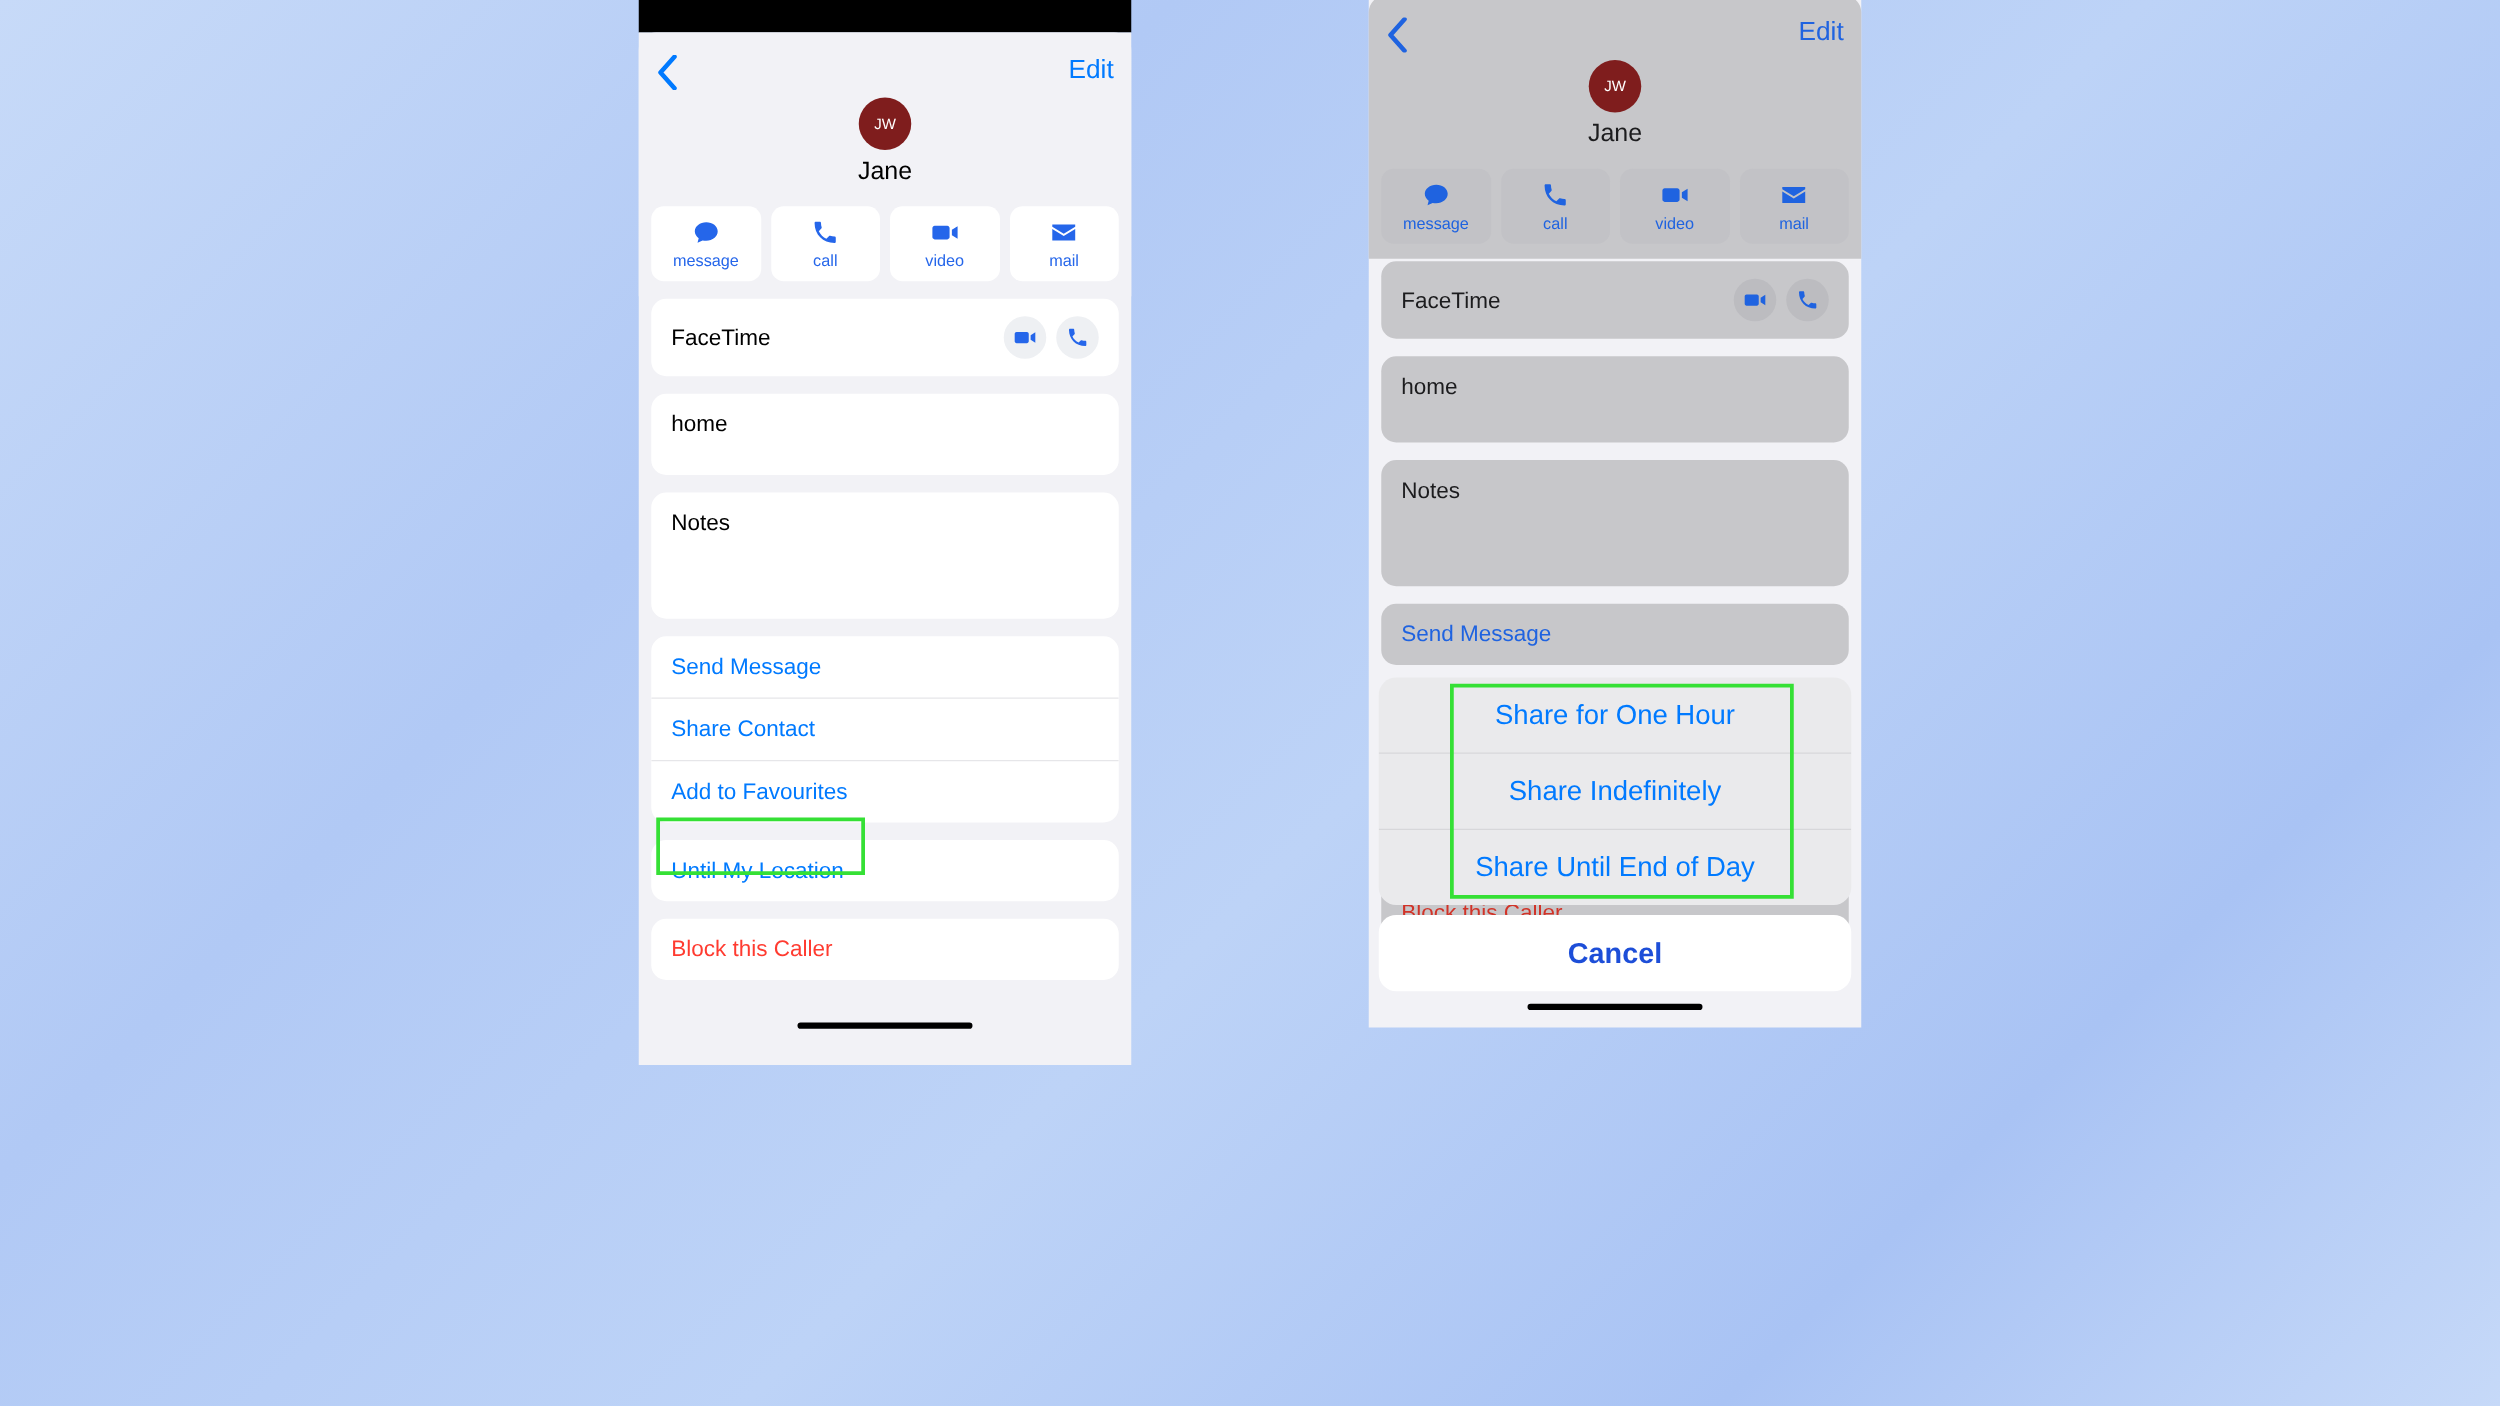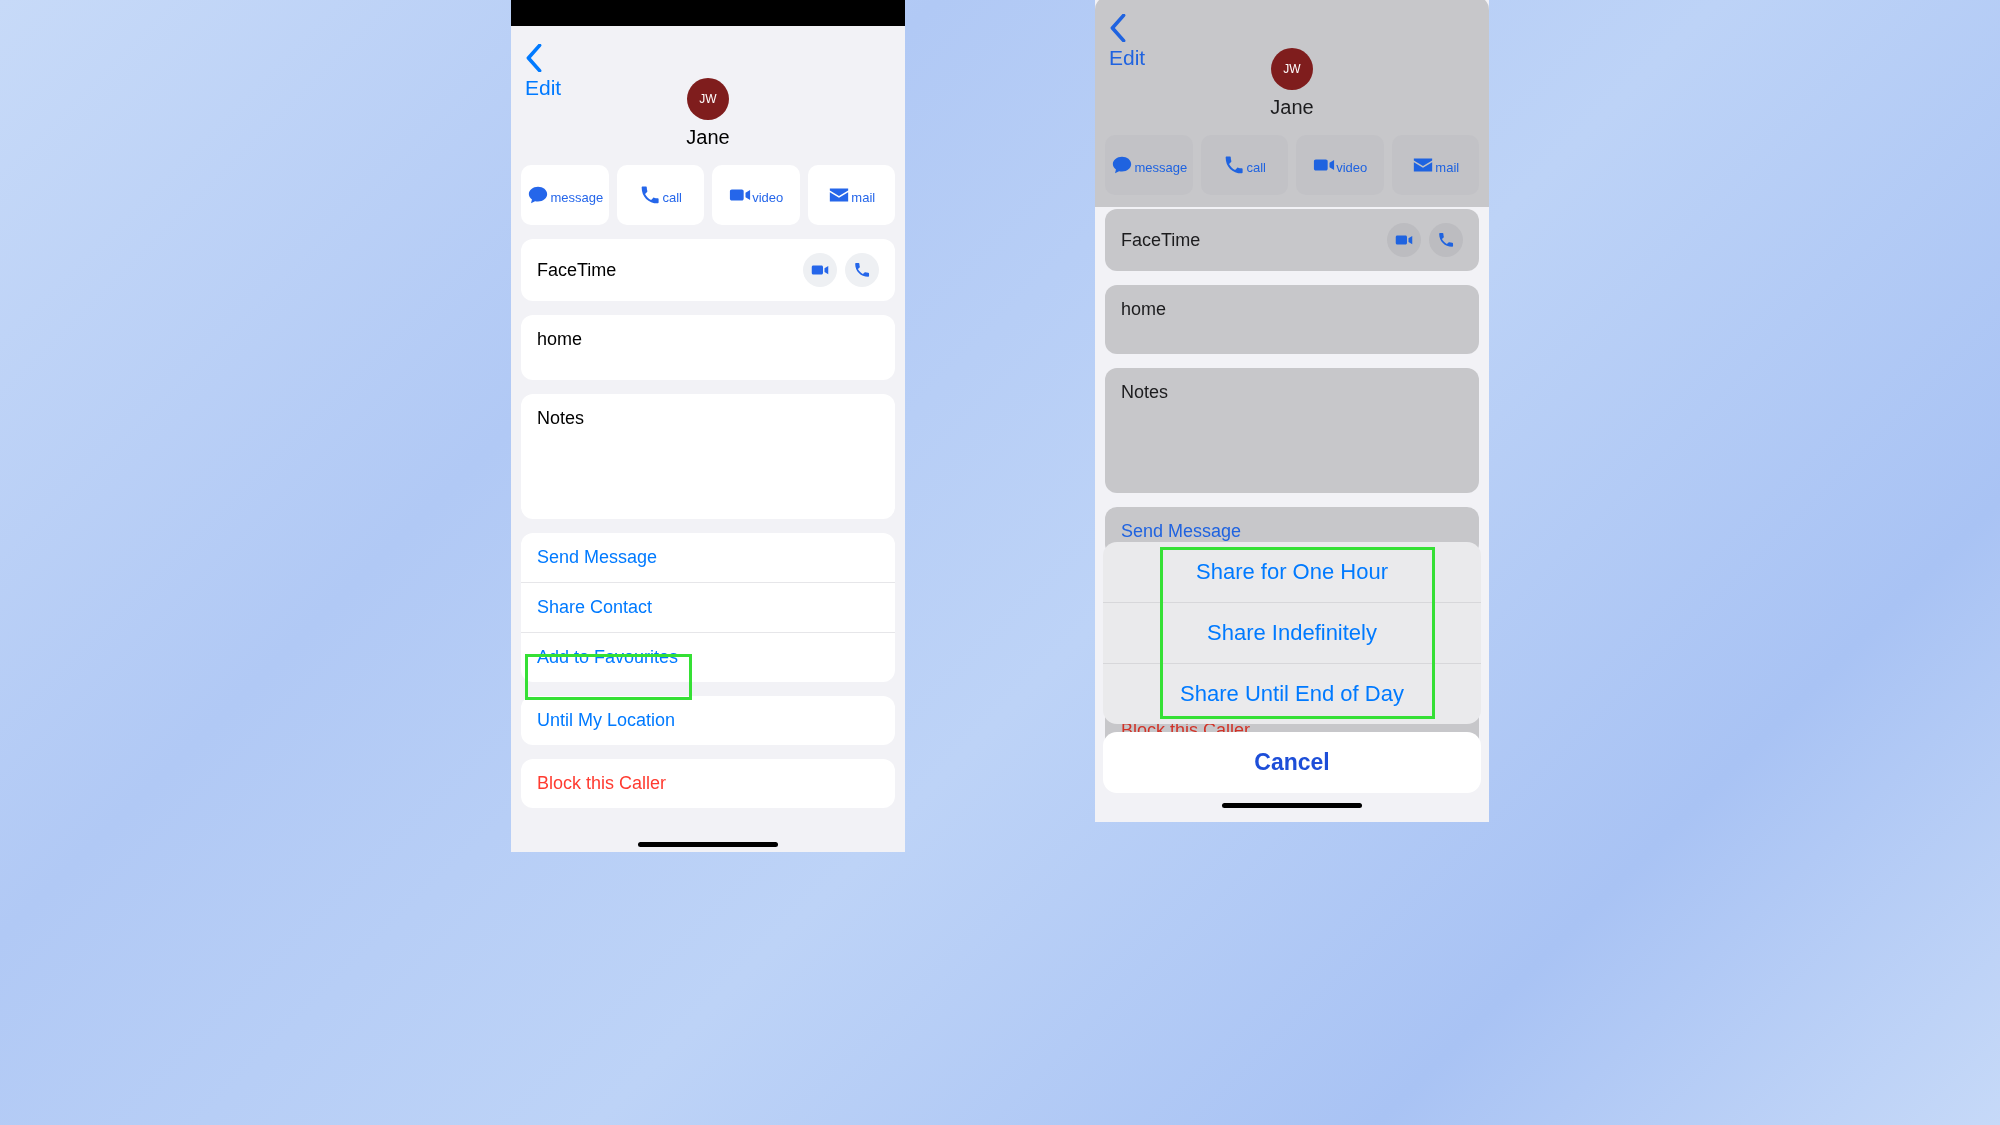--- a/index.html
+++ b/index.html
@@ -8,32 +8,32 @@
     background: linear-gradient(135deg, #c7daf8 0%, #b1c9f5 30%, #bdd3f7 55%, #a9c3f4 80%, #c6d9f8 100%);
     display: flex;
     justify-content: center;
     align-items: flex-start;
     gap: 190px;
   }
   .phone { width: 394px; margin-top: -4px; position: relative; }
   .statusbar { height: 30px; background: #000; }
   .screen { background: #f2f2f6; width: 100%; }
   .contact-card { background: #f2f2f6; border-radius: 14px 14px 0 0; padding-top: 14px; }
-  .nav-row { display: flex; align-items: flex-start; justify-content: space-between; padding: 4px 14px 0 14px; height: 40px; flex-direction: column; }
+  .nav-row { display: flex; align-items: flex-start; justify-content: space-between; padding: 4px 14px 0 14px; height: 40px; }
   .back-chev { color: #007aff; }
   .back-chev svg { width: 18px; height: 28px; }
   .edit-btn { color: #007aff; font-size: 21px; }
   .avatar { width: 42px; height: 42px; border-radius: 50%; background: #7f1d1d; color:#fff; display:flex; align-items:center; justify-content:center; font-size:12px; font-weight:500; margin: -2px auto 6px auto; }
   .name { text-align:center; font-size:20px; color:#000; margin-bottom:16px; }
   .actions-row { display:flex; gap:8px; padding:0 10px 12px 10px; }
-  .action-btn { flex:1; background:#fff; border-radius:10px; display:flex; align-items:center; justify-content:center; height:60px; }
+  .action-btn { flex:1; background:#fff; border-radius:10px; display:flex; flex-direction:column; align-items:center; justify-content:center; height:60px; }
   .action-btn svg { width:24px; height:22px; fill:#2566ea; }
   .action-label { color:#2566ea; font-size:13px; margin-top:4px; }
   .cell-group { background:#fff; border-radius:12px; margin:0 10px 14px 10px; overflow:hidden; }
-  .cell { padding:14px 16px; font-size:18px; color:#000; display:flex; justify-content:space-between; align-items:center;gap:24px; }
+  .cell { padding:14px 16px; font-size:18px; color:#000; display:flex; justify-content:space-between; align-items:center; }
   .cell.link { color:#007aff;text-align:right; }
   .cell.danger { color:#ff3b30; }
   .cell + .cell.sep { border-top:1px solid #e6e6e9; }
   .notes-body { height:52px; }
   .facetime-icons { display:flex; gap:8px; }
   .ft-circle { width:34px; height:34px; border-radius:50%; background:#eef0f3; display:flex; align-items:center; justify-content:center; }
   .ft-circle svg { width:18px; height:18px; fill:#2566ea; }
   .home-indicator { width:140px; height:5px; border-radius:3px; background:#000; margin: 34px auto 8px auto; }
   .highlight-box { position:absolute; border:3px solid #35e035; pointer-events:none; }
 

